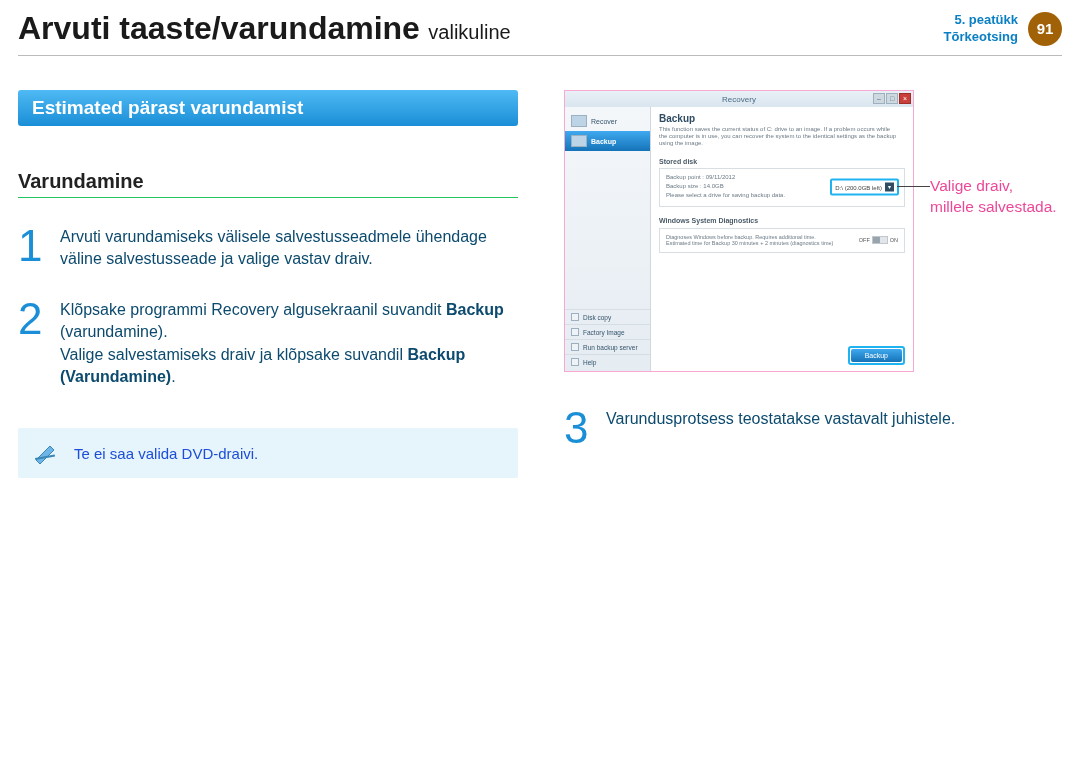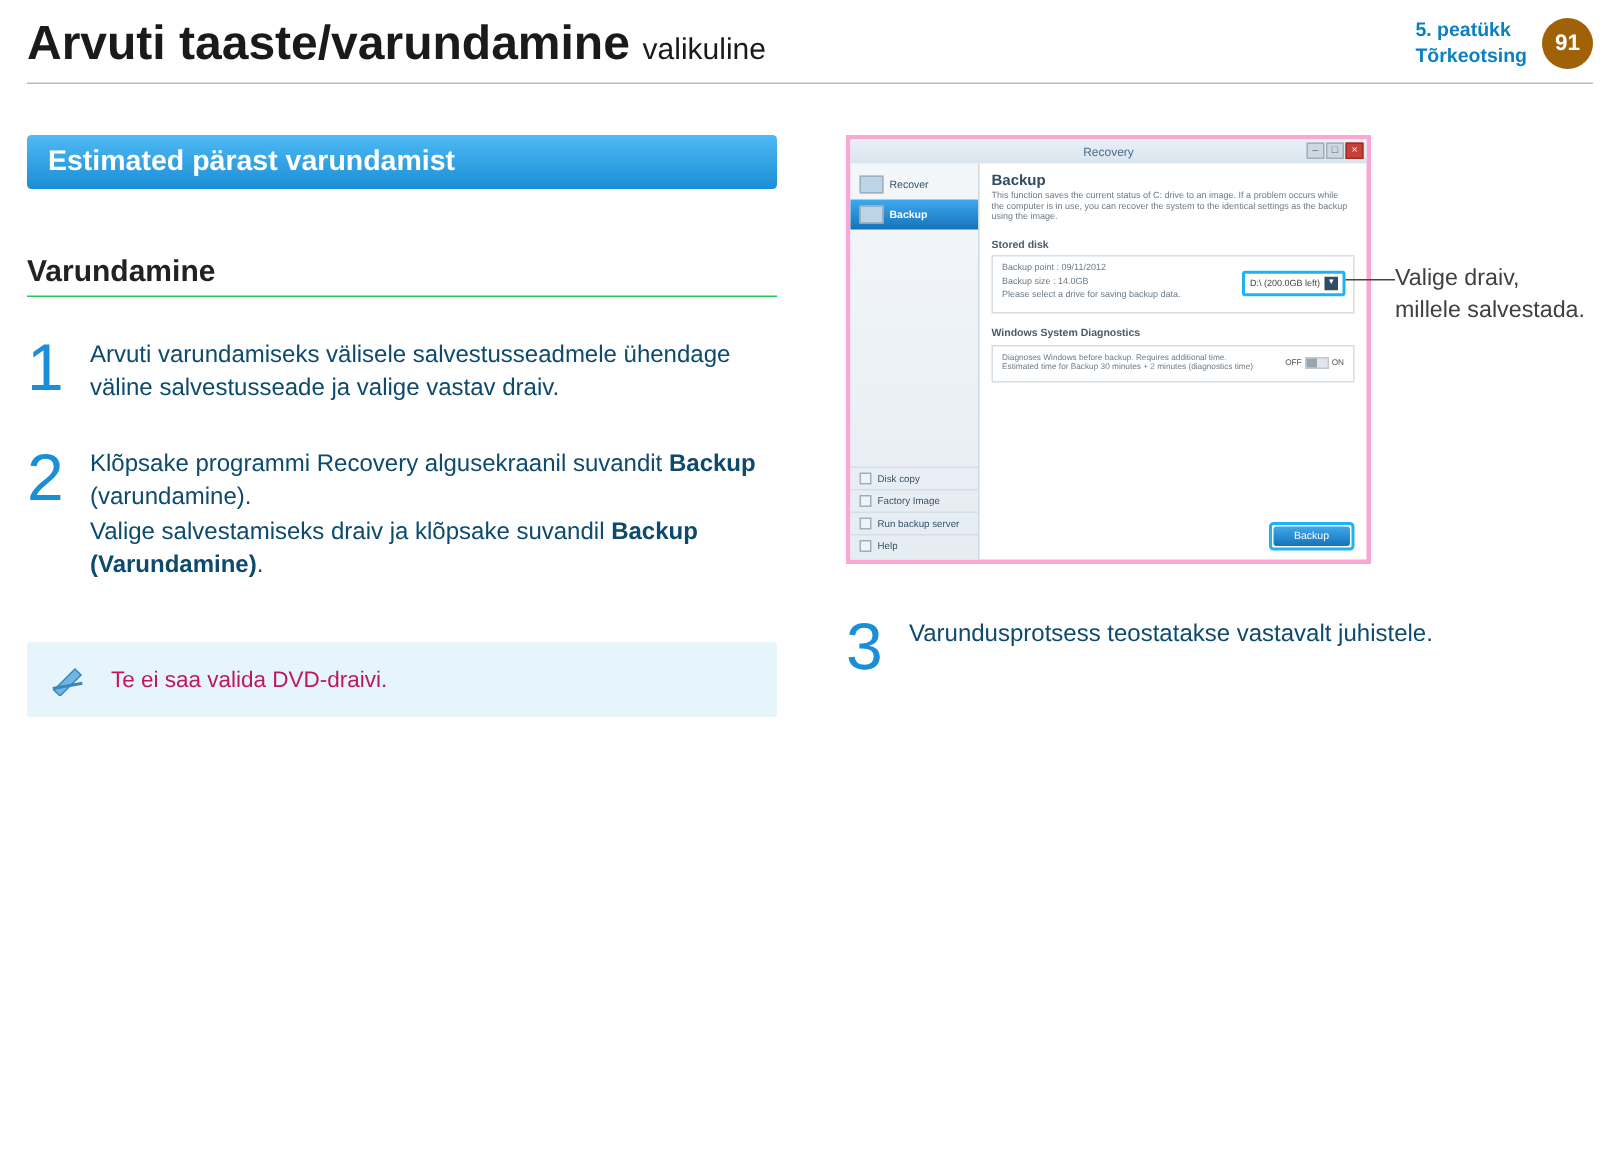--- a/index.html
+++ b/index.html
@@ -27,20 +27,21 @@
     font-weight: 400;
     color: #1a1a1a;
     margin-left: 4px;
   }
   .header-right {
     display: flex;
     align-items: center;
     gap: 10px;
   }
   .chapter-block {
+    text-align: right;
     font-size: 13px;
     font-weight: 700;
     color: #0a7fc4;
     line-height: 1.25;
   }
   .page-num {
     width: 34px;
     height: 34px;
     background: #a16207;
     color: #fff;
@@ -113,26 +114,26 @@
     display: flex;
     align-items: center;
     gap: 14px;
     width: 500px;
   }
   .note-icon {
     width: 26px; height: 22px;
     position: relative;
   }
   .note-icon svg { display:block; }
-  .note-text { font-size: 15px; color: #be185d; }
+  .note-text { font-size: 15px; color: #1d4ed8; }
 
   
   .app-window {
     width: 350px;
-    border: 3px solid #f9a8d4;
+    border: 1px solid #f9a8d4;
     background: #fff;
     font-size: 7px;
     color: #555;
     position: relative;
   }
   .app-titlebar {
     background: linear-gradient(#e9f0f6,#d9e5ef);
     height: 16px;
     display: flex;
     align-items: center;
@@ -194,21 +195,21 @@
   .backup-btn-inner {
     background: linear-gradient(#3fa9ef,#1573b8);
     color:#fff; font-size:7px; padding:3px 14px; border-radius:2px;
   }
 
   .callout {
     position:absolute;
     left: 366px;
     top: 86px;
     font-size: 15.5px;
-    color:#404040;
+    color:#ec4899;
     line-height:1.35;
     width: 130px;
   }
   .callout-line {
     position:absolute;
     left: 333px; top: 96px;
     width: 33px; height:1px; background:#444;
   }
 
   .step3-row {

